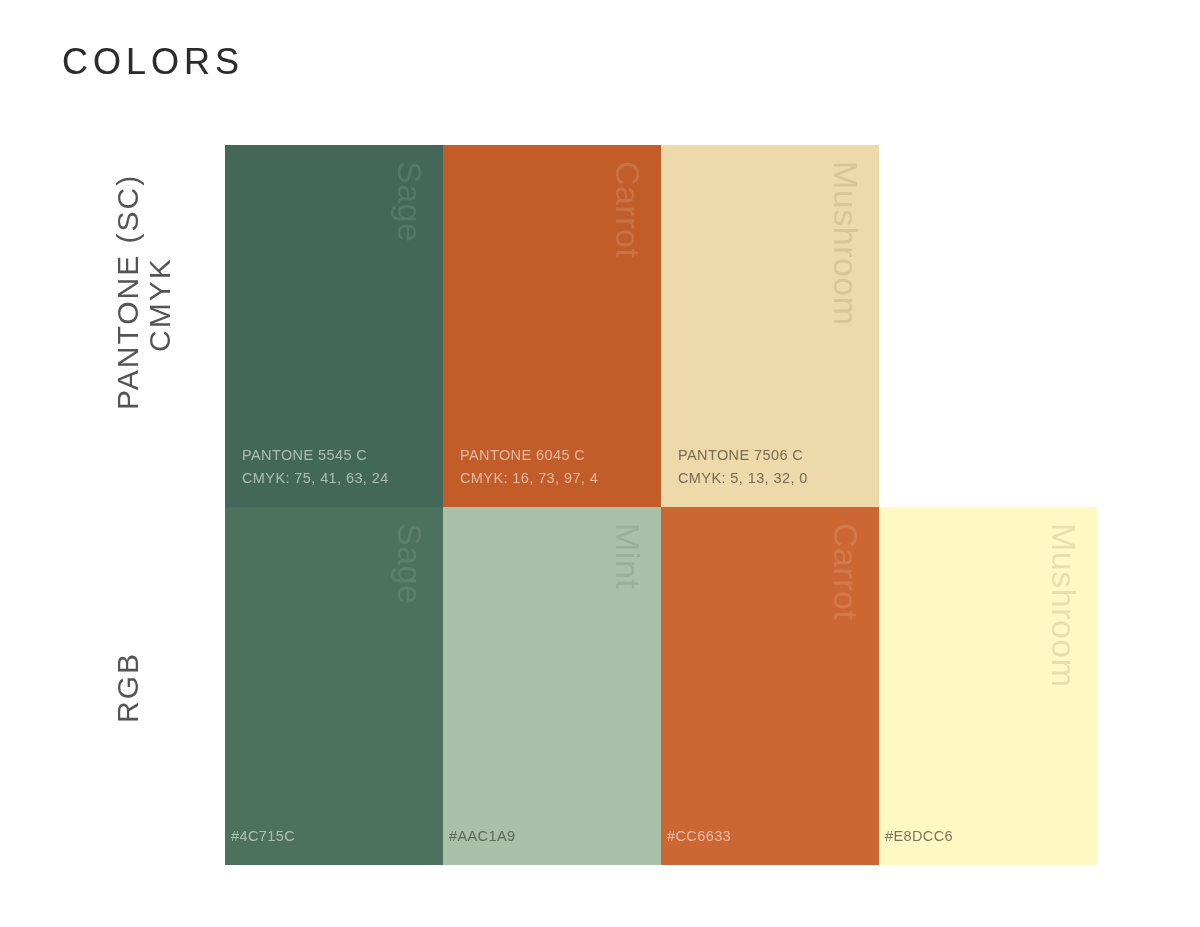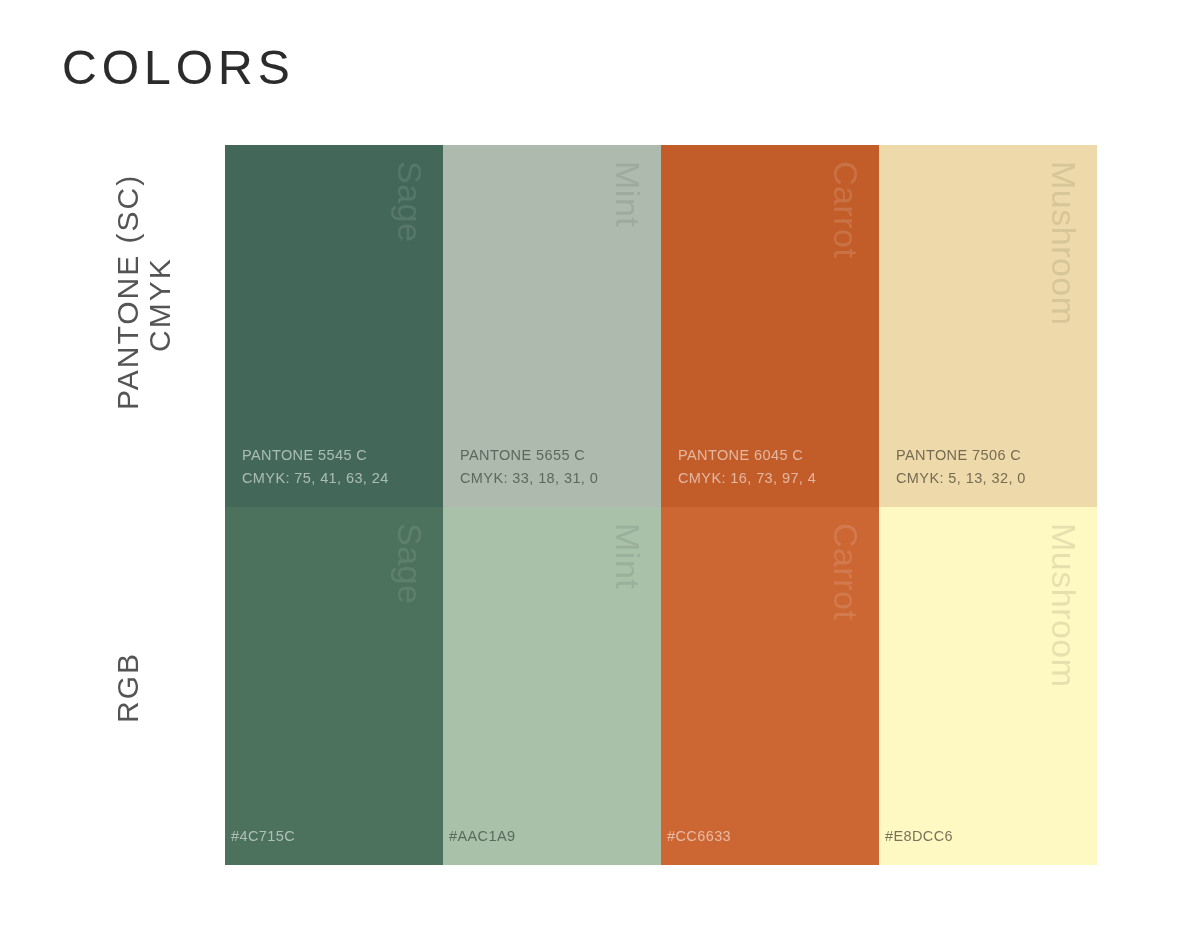--- a/index.html
+++ b/index.html
@@ -13,21 +13,21 @@
     font-family: "Liberation Sans", sans-serif;
     overflow: hidden;
     position: relative;
   }
 
   
   .page-title {
     position: absolute;
     left: 62px;
     top: 44px;
-    font-size: 48px;
+    font-size: 36px;
     font-weight: 200;
     letter-spacing: 5px;
     color: #2b2b2b;
     line-height: 1;
     white-space: nowrap;
     -webkit-text-stroke: 0.1px #2b2b2b;
   }
 
   
   .row-label {
@@ -143,29 +143,20 @@
     <div class="swatch" style="background: rgb(67, 104, 90);">
       <div class="name-wrap">
         <div class="name-inner" style="color: rgba(255, 255, 255, 0.1);">Sage</div>
       </div>
       <div class="swatch-caption" style="color: rgba(255, 255, 255, 0.55);">
         <div>PANTONE 5545 C</div>
         <div>CMYK: 75, 41, 63, 24</div>
       </div>
     </div>
 
-    <div class="swatch" style="background: rgb(175, 186, 174);">
-      <div class="name-wrap">
-        <div class="name-inner" style="color: rgba(90, 100, 92, 0.18);">Mint</div>
-      </div>
-      <div class="swatch-caption" style="color: rgba(60, 70, 62, 0.72);">
-        <div>PANTONE 5655 C</div>
-        <div>CMYK: 33, 18, 31, 0</div>
-      </div>
-    </div>
 
     <div class="swatch" style="background: rgb(194, 93, 42);">
       <div class="name-wrap">
         <div class="name-inner" style="color: rgba(255, 255, 255, 0.13);">Carrot</div>
       </div>
       <div class="swatch-caption" style="color: rgba(255, 255, 255, 0.55);">
         <div>PANTONE 6045 C</div>
         <div>CMYK: 16, 73, 97, 4</div>
       </div>
     </div>

